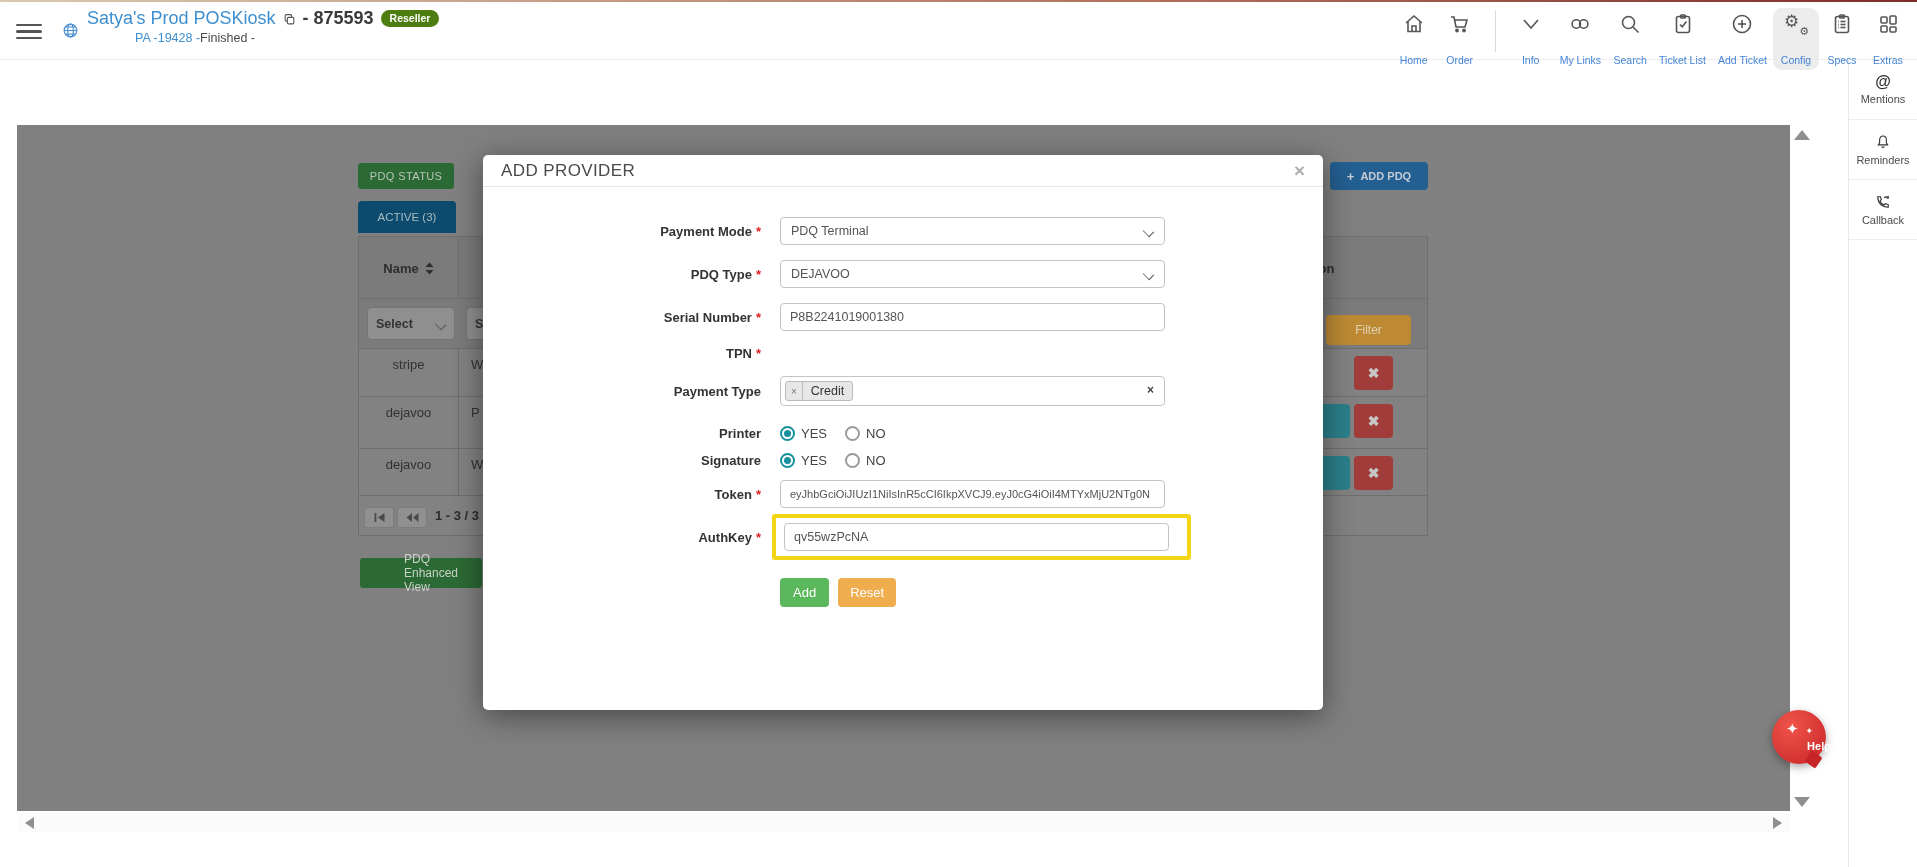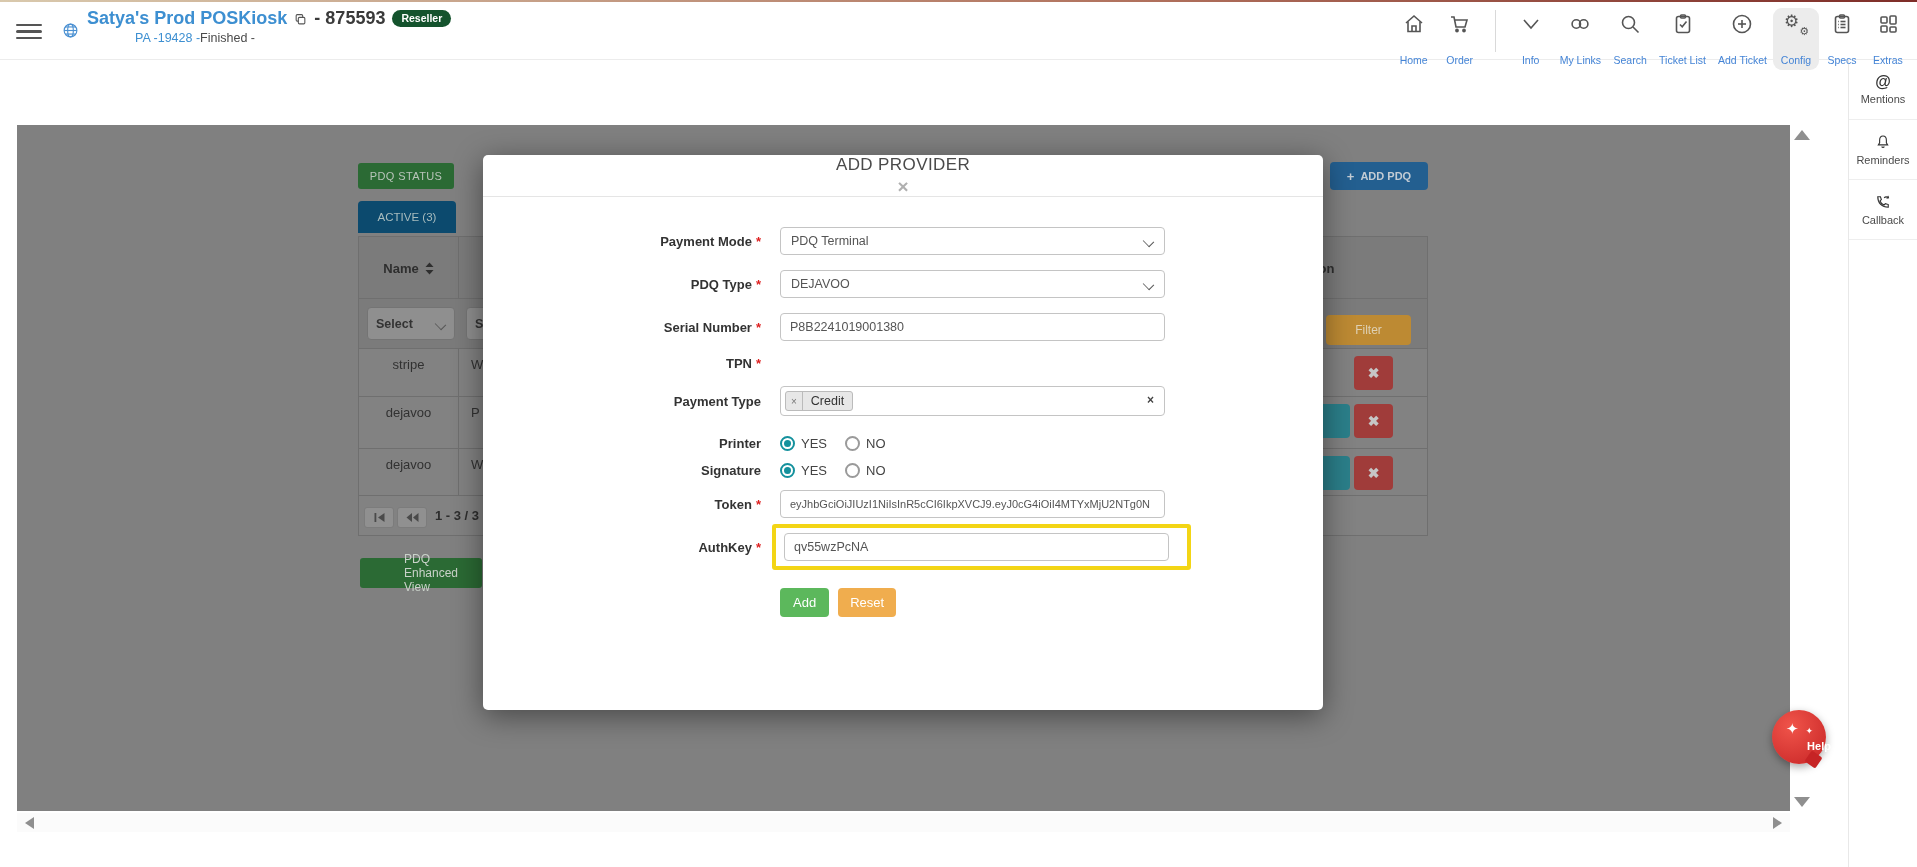--- a/index.html
+++ b/index.html
@@ -11,24 +11,24 @@
 
   
   .topbar { position:absolute; top:0; left:0; width:1917px; height:60px; background:#fff;
     border-bottom:1px solid #ececec; z-index:50; }
   .hamburger { position:absolute; left:16px; top:20px; width:26px; height:20px; cursor:pointer; }
   .hamburger i { display:block; height:2.4px; background:#555; margin:4px 0; border-radius:2px;}
   .brand { position:absolute; left:62px; top:8px; display:flex; align-items:flex-start; gap:8px;}
   .globe { margin-top:14px; }
   .brand-main { line-height:1.15; }
   .brand-row1 { display:flex; align-items:center; gap:7px; }
-  .brand-title { color:#3d8fd1; font-size:18px; font-weight:700; }
+  .brand-title { color:#3d8fd1; font-size:18px; font-weight:400; }
   .copy-ic { margin-top:2px; }
   .brand-num { color:#3a3a3a; font-size:18px; font-weight:700; }
-  .badge { background:#14532d; color:#fff; font-size:10.5px; font-weight:700;
+  .badge { background:#4d7c0f; color:#fff; font-size:10.5px; font-weight:700;
     padding:2.5px 9px; border-radius:9px; }
   .brand-row2 { font-size:12.5px; margin-top:2px;margin-left:48px; }
   .brand-row2 .lnk { color:#3d8fd1; }
   .brand-row2 .sts { color:#4a4a4a; }
 
   .nav { position:absolute; right:6px; top:8px; display:flex; align-items:flex-start; }
   .nav-item { display:flex; flex-direction:column; align-items:center; min-width:46px;
     padding:4px 6px; cursor:pointer; border-radius:9px; }
   .nav-item .nlabel { color:#4484d6; font-size:10.5px; margin-top:18px; white-space:nowrap; }
   .nav-item.active { background:#ececec; }
@@ -93,22 +93,22 @@
   .g-footrow { position:absolute; left:0; top:260px; width:100%; height:40px; }
   .pgbtn { position:absolute; top:10px; width:30px; height:21px; background:#909090;
     border:1px solid #7c7c7c; border-radius:3px; display:flex; align-items:center;
     justify-content:center; cursor:pointer; }
   .pg1 { left:5px; } .pg2 { left:38px; }
   .pg-info { position:absolute; left:76px; top:11px; font-size:13px; font-weight:700; color:#2d2d2d; }
 
   
   .modal { position:absolute; left:466px; top:30px; width:840px; height:555px; background:#fff;
     border-radius:5px; box-shadow:0 6px 30px rgba(0,0,0,.45); z-index:30; }
-  .m-head { height:42px; border-bottom:1px solid #e5e5e5; display:flex; align-items:center;
-    justify-content:space-between; padding:0 18px;flex-direction:column; }
+  .m-head { height:32px; border-bottom:1px solid #e5e5e5; display:flex; align-items:center;
+    justify-content:space-between; padding:0 18px; }
   .m-title { font-size:17px; color:#4a4a4a; letter-spacing:.4px; font-weight:500; }
   .m-close { color:#b0b0b0; font-size:19px; font-weight:700; cursor:pointer; line-height:1; }
   .m-body { padding:30px 20px 0 20px; }
   .mrow { display:flex; align-items:center; margin-bottom:15px; }
   .mlabel { width:258px; margin-right:19px; text-align:right; font-size:13px; font-weight:700; color:#333; }
   .req { color:#dd1f1f; margin-left:4px; font-weight:700; }
   .mfield { width:385px; position:relative; }
   .sel, .inp { width:385px; height:28px; border:1px solid #c4c4c4; border-radius:4px;
     font-size:12.5px; color:#555; background:#fff; }
   .sel { display:flex; align-items:center; justify-content:space-between; padding:0 10px; cursor:pointer;}

